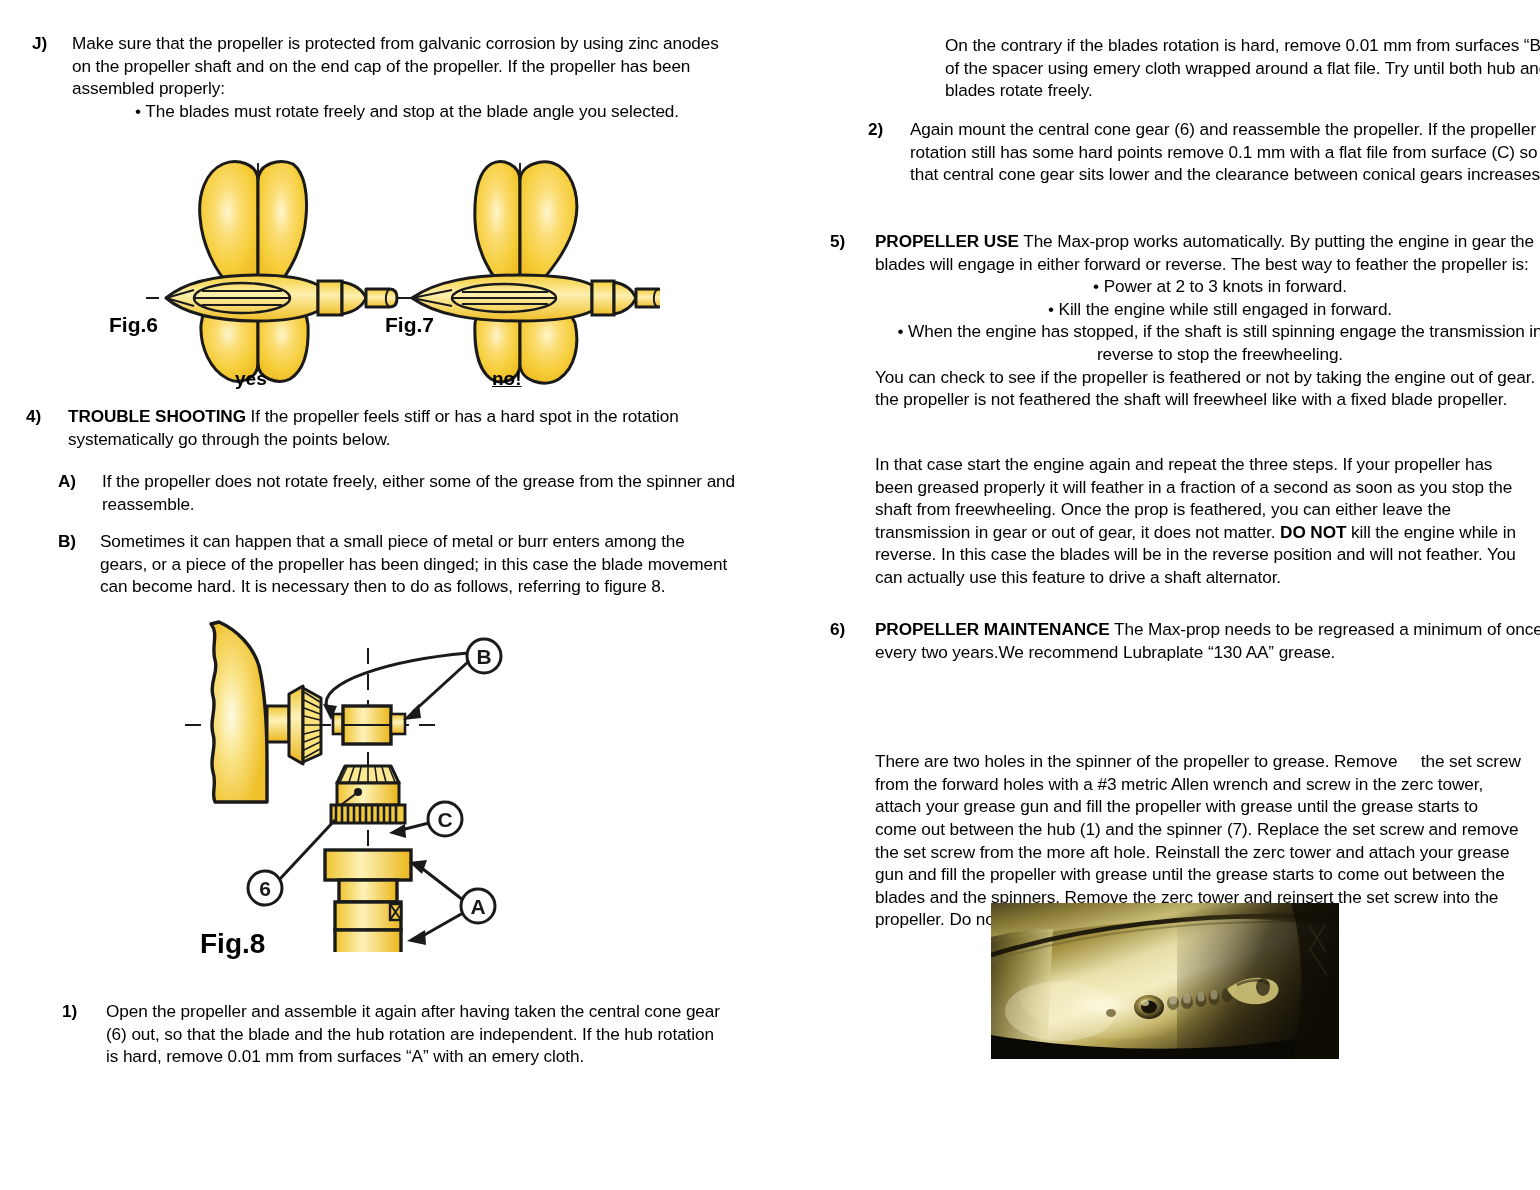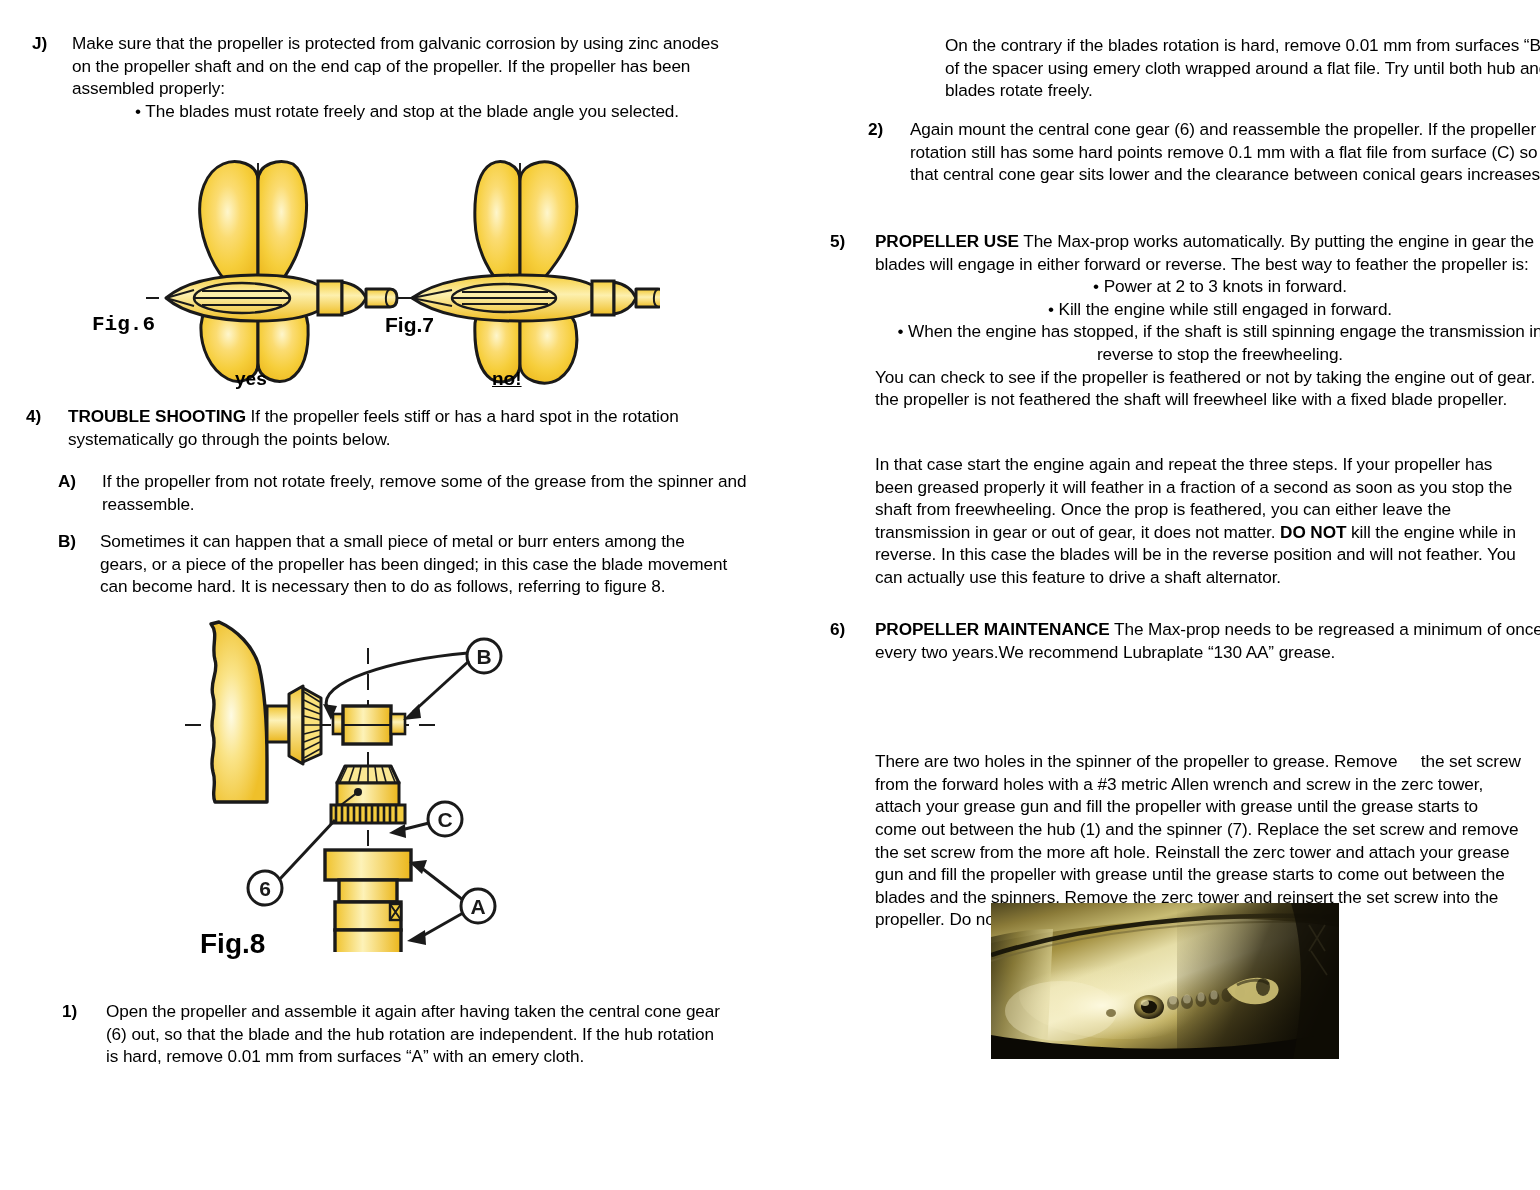--- a/index.html
+++ b/index.html
@@ -158,35 +158,35 @@
           <path d="M306 134 C301 136 300 150 306 152" fill="none" stroke="#1A1A1A" stroke-width="2"></path>
           <ellipse cx="152" cy="143" rx="52" ry="14" fill="none" stroke="#1A1A1A" stroke-width="2.4"></ellipse>
           <line x1="100" y1="143" x2="204" y2="143" stroke="#1A1A1A" stroke-width="2.2"></line>
           <line x1="110" y1="137" x2="196" y2="137" stroke="#1A1A1A" stroke-width="1.8"></line>
           <line x1="110" y1="149" x2="196" y2="149" stroke="#1A1A1A" stroke-width="1.8"></line>
           <path d="M60 143 L100 135" stroke="#1A1A1A" stroke-width="2"></path>
           <path d="M60 143 L100 151" stroke="#1A1A1A" stroke-width="2"></path>
         </g>
       </svg>
 
-      <span class="figlabel" style="left:2px; top:158px;font-family:Liberation Mono, monospace;">Fig.6</span>
+      <span class="figlabel" style="left:19px; top:158px;">Fig.6</span>
       <span class="figlabel" style="left:295px; top:158px;">Fig.7</span>
     </div>
 
     <span class="caption" style="left:235px; top:368px;">yes</span>
     <span class="caption underline" style="left:492px; top:368px;">no!</span>
 
     <div class="block" style="left:26px; top:405px; width:678px; padding-left:42px;">
       <span class="marker">4)</span>
       <span class="body"><span class="bold">TROUBLE SHOOTING</span><span> </span><span>If the propeller feels stiff or has a hard spot in the rotation systematically go through the points below.</span></span>
     </div>
 
     <div class="block" style="left:58px; top:470px; width:648px; padding-left:44px;">
       <span class="marker">A)</span>
-      <span class="body">If the propeller from not rotate freely, remove some of the grease from the spinner and reassemble.</span>
+      <span class="body">If the propeller does not rotate freely, either some of the grease from the spinner and reassemble.</span>
     </div>
 
     <div class="block" style="left:58px; top:530px; width:630px; padding-left:42px;">
       <span class="marker">B)</span>
       <span class="body">Sometimes it can happen that a small piece of metal or burr enters among the gears, or a piece of the propeller has been dinged; in this case the blade movement can become hard. It is necessary then to do as follows, referring to figure 8.</span>
     </div>
 
     <div class="figwrap" style="left:175px; top:612px; width:345px; height:340px;">
       <svg width="345" height="340" viewBox="0 0 345 340">
         <defs>

